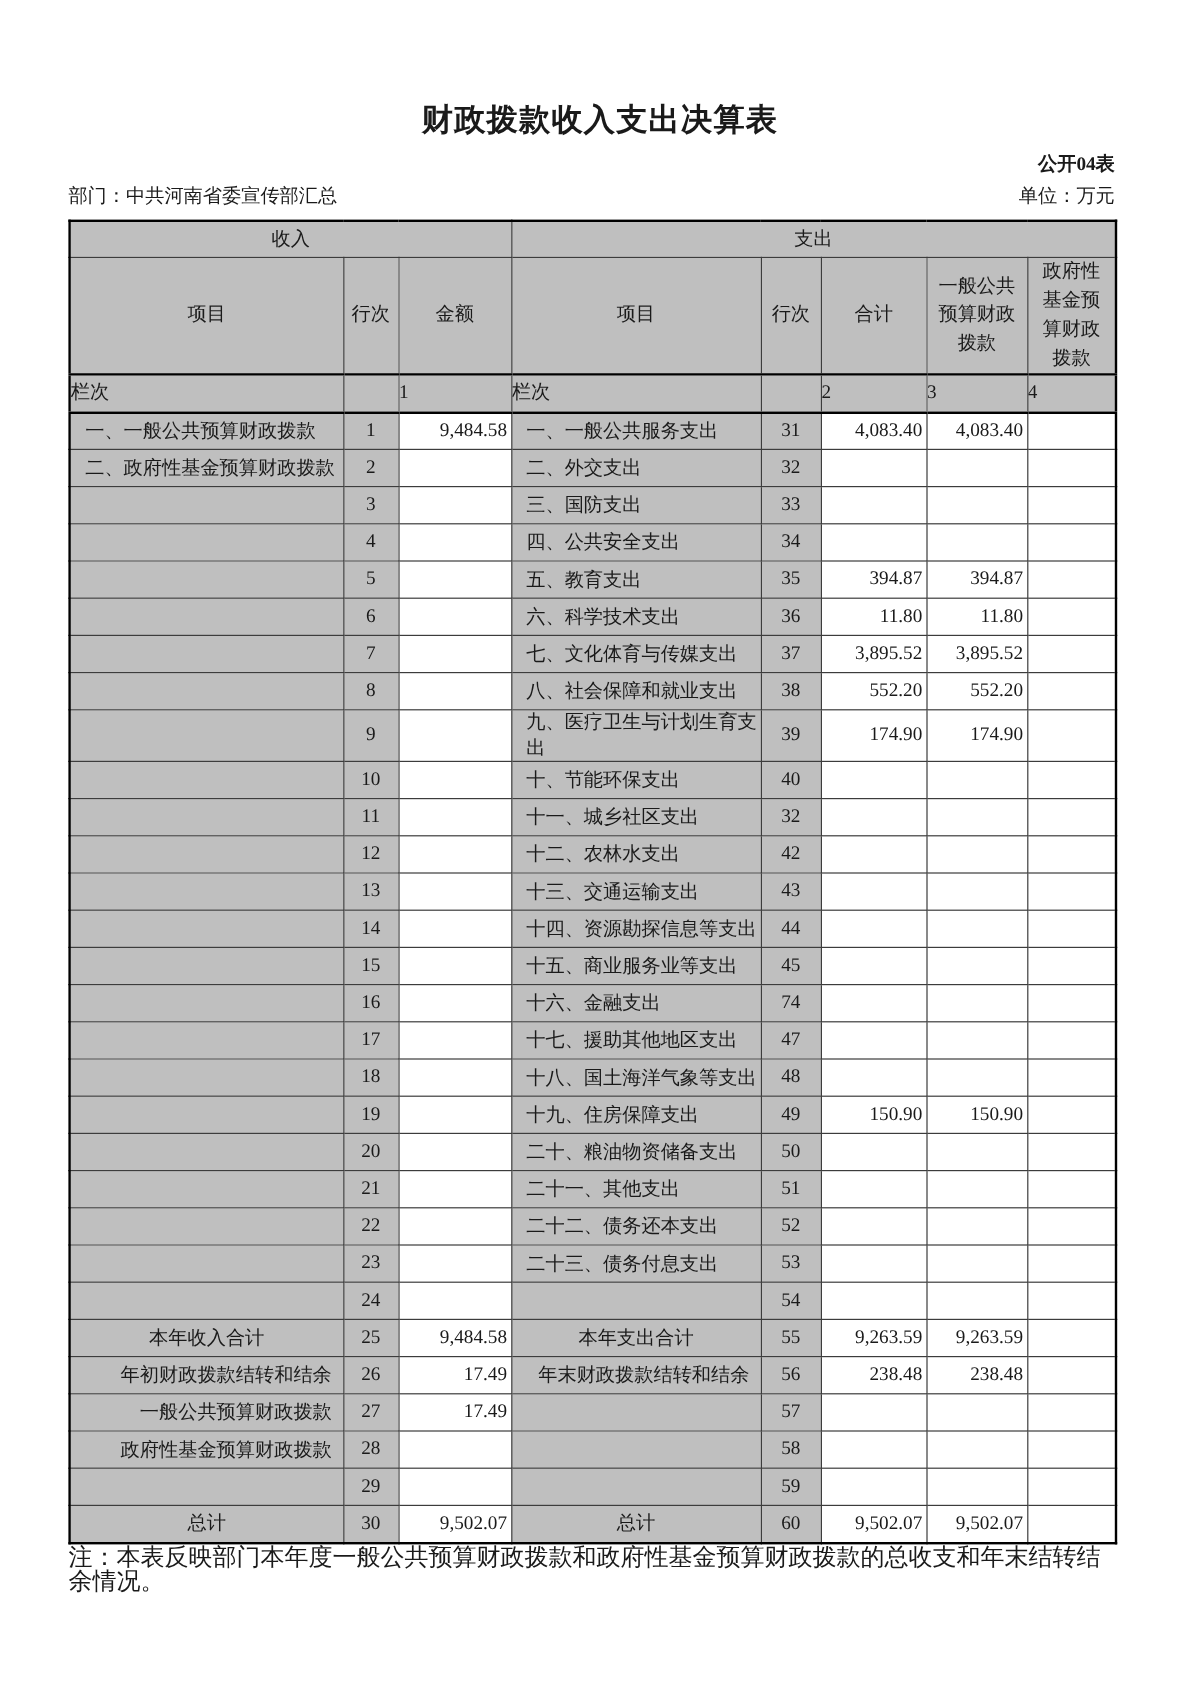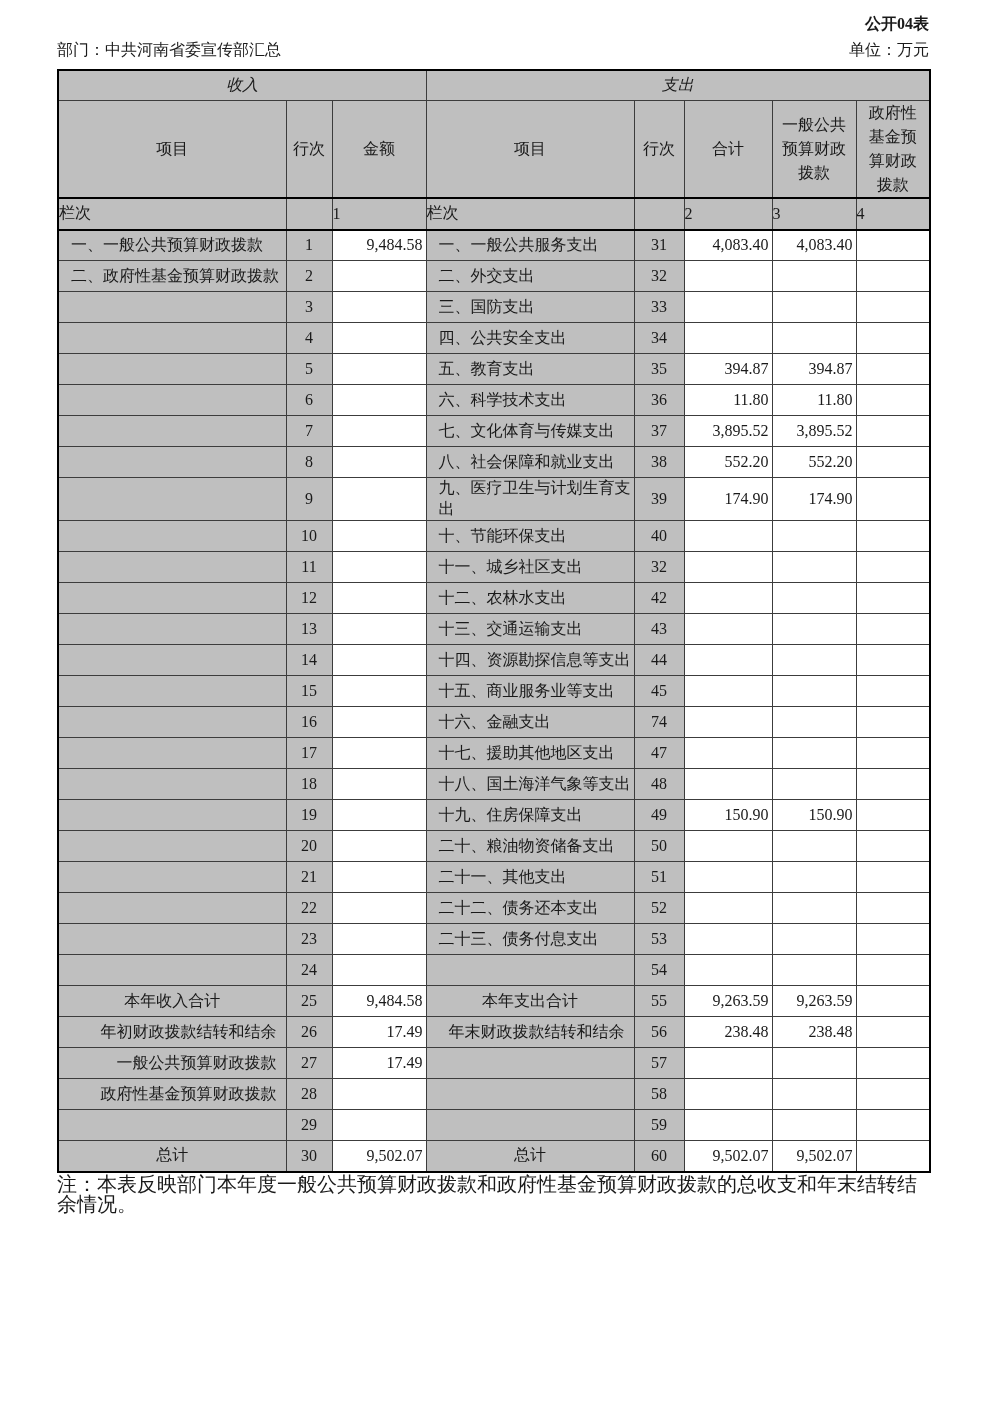--- a/index.html
+++ b/index.html
@@ -50,40 +50,41 @@
     word-break:break-all;
   }
   .gray  { background:#bfbfbf; }
   .white { background:#ffffff; }
   tr.sec-row    { height:30px; }
   tr.cols-row   { height:75px; }
   tr.index-row  { height:32px; }
   tbody tr      { height:31px; }
   tr.cols-row th { text-align:center; line-height:24px; padding:0 6px; }
   tr.cols-row th, tr.index-row td { border-bottom:2px solid #000; }
-  tr.sec-row th { text-align:center;font-style:italic; }
+  tr.sec-row th { text-align:center; }
   tr.index-row td { text-align:left; }
   td.num {
     text-align:right;
     padding-right:3px;
   }
   td.c-line { text-align:center; }
   td.item-left   { text-align:left;  padding-left:12px; }
   td.item-right  { text-align:right; padding-right:9px; }
   td.item-center { text-align:center; font-weight:bold; }
   .foot-note {
     margin-top:1px;
     font-size:20px;
     line-height:20px;
   }
 </style>
 </head>
 <body>
 
 <div class="page">
+  <div class="doc-title">财政拨款收入支出决算表</div>
   <div class="content">
     <div class="meta-row1">
       <span>公开04表</span>
     </div>
     <div class="meta-row2">
       <span>部门：中共河南省委宣传部汇总</span>
       <span>单位：万元</span>
     </div>
 
     <table class="fiscal">

